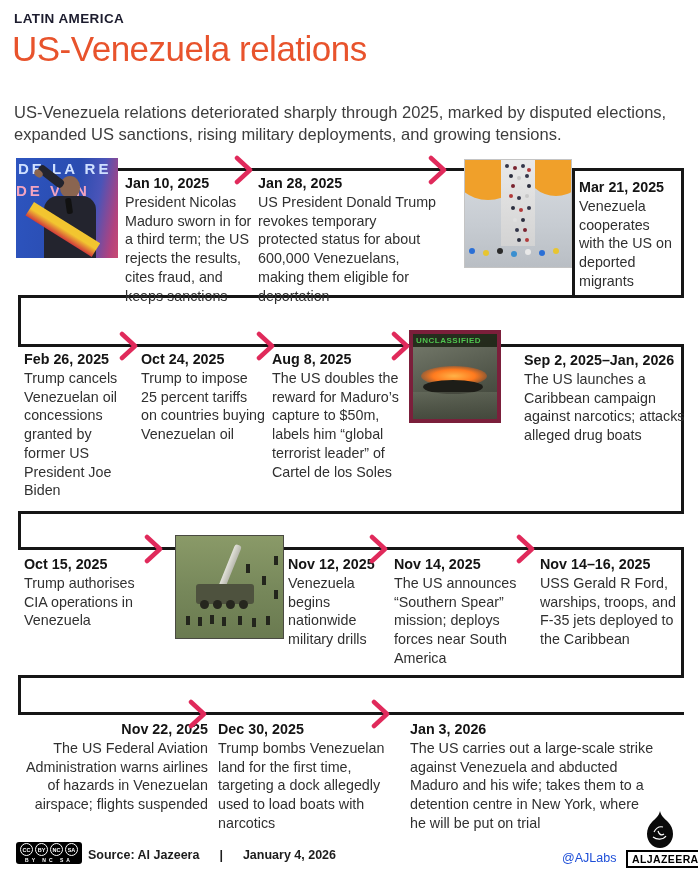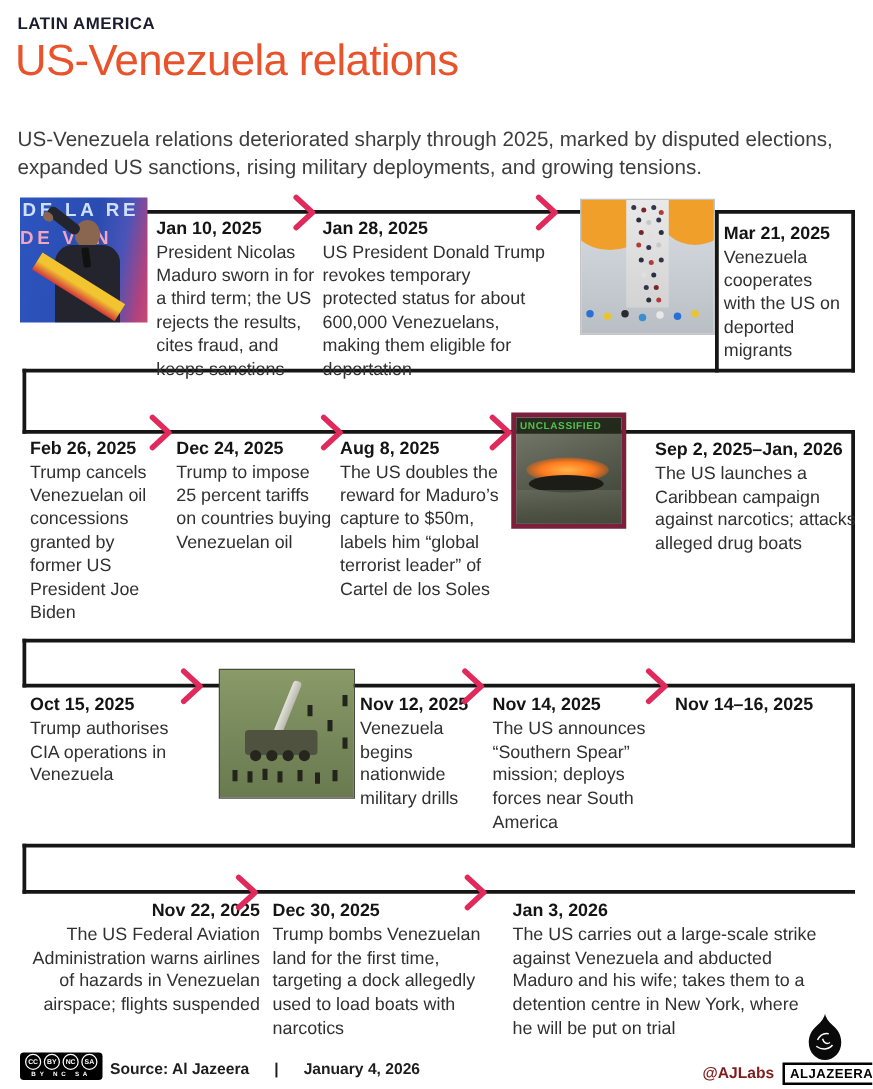--- a/index.html
+++ b/index.html
@@ -18,21 +18,21 @@
   .date{font-weight:700;font-size:14.3px;color:#141414;white-space:nowrap;margin-bottom:2px;}
   .desc{font-size:14.3px;color:#303030;line-height:1.31;}
   .photo{position:absolute;overflow:hidden;z-index:5;}
   .arrow{position:absolute;z-index:6;}
   
   .cc-badge{position:absolute;background:#000;border-radius:3px;display:flex;flex-direction:column;align-items:center;justify-content:center;gap:1px;}
   .cc-row{display:flex;gap:2px;align-items:center;}
   .cc-circle{width:11px;height:11px;border:1.2px solid #fff;border-radius:50%;color:#fff;font-size:5.5px;font-weight:700;display:flex;align-items:center;justify-content:center;text-transform:uppercase;}
   .cc-labels{color:#fff;font-size:5px;font-weight:700;letter-spacing:3px;}
   .source-line{position:absolute;display:flex;gap:20px;font-size:12.5px;font-weight:700;color:#1d1d1d;}
-  .credit{position:absolute;font-size:12.5px;font-weight:700;color:#7f1d1d;}
+  .credit{position:absolute;font-size:12.5px;font-weight:400;color:#1d4ed8;}
   .aj-box{position:absolute;border:2px solid #000;font-weight:800;font-size:10.5px;letter-spacing:.4px;color:#000;padding:1px 4px;background:#fff;}
   
   .unclass-bar{position:absolute;left:0;top:0;right:0;height:13px;background:rgba(25,32,16,.85);display:flex;align-items:center;padding-left:3px;}
   .unclass-text{color:#4ec44e;font-size:8px;font-weight:800;letter-spacing:.5px;}
   .banner-txt{position:absolute;font-weight:800;letter-spacing:3px;white-space:nowrap;}
 </style>
 </head>
 <body>
 
 <div id="stage">
@@ -133,21 +133,21 @@
   <div class="event" style="left:579px;top:179px;width:100px;">
     <div class="date">Mar 21, 2025</div>
     <div class="desc">Venezuela cooperates with the US on deported migrants</div>
   </div>
 
   <div class="event" style="left:24px;top:351px;width:102px;">
     <div class="date">Feb 26, 2025</div>
     <div class="desc">Trump cancels Venezuelan oil concessions granted by former US President Joe Biden</div>
   </div>
   <div class="event" style="left:141px;top:351px;width:124px;">
-    <div class="date">Dec 24, 2025</div>
+    <div class="date">Oct 24, 2025</div>
     <div class="desc">Trump to impose 25 percent tariffs on countries buying Venezuelan oil</div>
   </div>
   <div class="event" style="left:272px;top:351px;width:134px;">
     <div class="date">Aug 8, 2025</div>
     <div class="desc">The US doubles the reward for Maduro’s capture to $50m, labels him “global terrorist leader” of Cartel de los Soles</div>
   </div>
   <div class="event" style="left:524px;top:352px;width:164px;">
     <div class="date">Sep 2, 2025–Jan, 2026</div>
     <div class="desc">The US launches a Caribbean campaign against narcotics; attacks alleged drug boats</div>
   </div>
@@ -159,20 +159,21 @@
   <div class="event" style="left:288px;top:556px;width:100px;">
     <div class="date">Nov 12, 2025</div>
     <div class="desc">Venezuela begins nationwide military drills</div>
   </div>
   <div class="event" style="left:394px;top:556px;width:142px;">
     <div class="date">Nov 14, 2025</div>
     <div class="desc">The US announces “Southern Spear” mission; deploys forces near South America</div>
   </div>
   <div class="event" style="left:540px;top:556px;width:140px;">
     <div class="date">Nov 14–16, 2025</div>
+    <div class="desc">USS Gerald R Ford, warships, troops, and F-35 jets deployed to the Caribbean</div>
   </div>
 
   <div class="event" style="left:24px;top:721px;width:184px;text-align:right;">
     <div class="date">Nov 22, 2025</div>
     <div class="desc">The US Federal Aviation Administration warns airlines of hazards in Venezuelan airspace; flights suspended</div>
   </div>
   <div class="event" style="left:218px;top:721px;width:168px;">
     <div class="date">Dec 30, 2025</div>
     <div class="desc">Trump bombs Venezuelan land for the first time, targeting a dock allegedly used to load boats with narcotics</div>
   </div>

